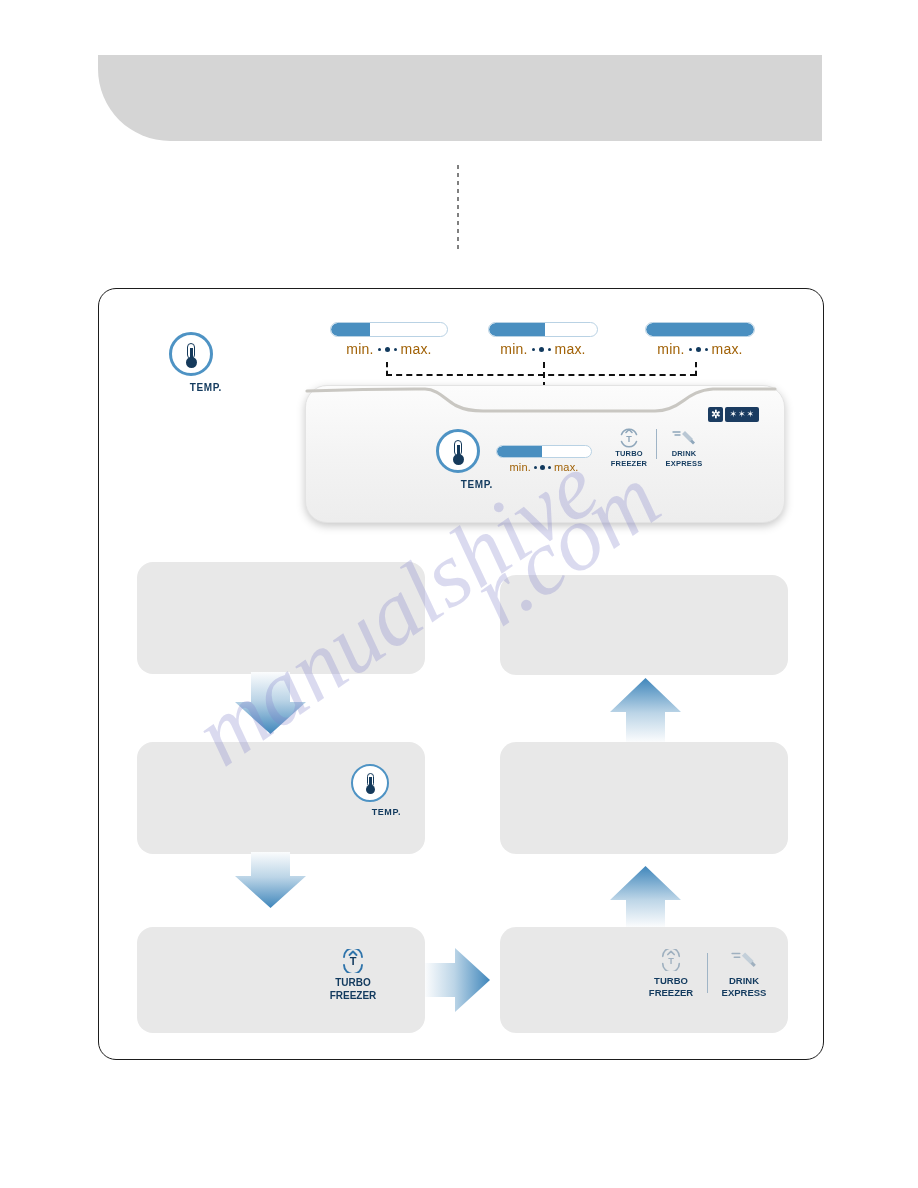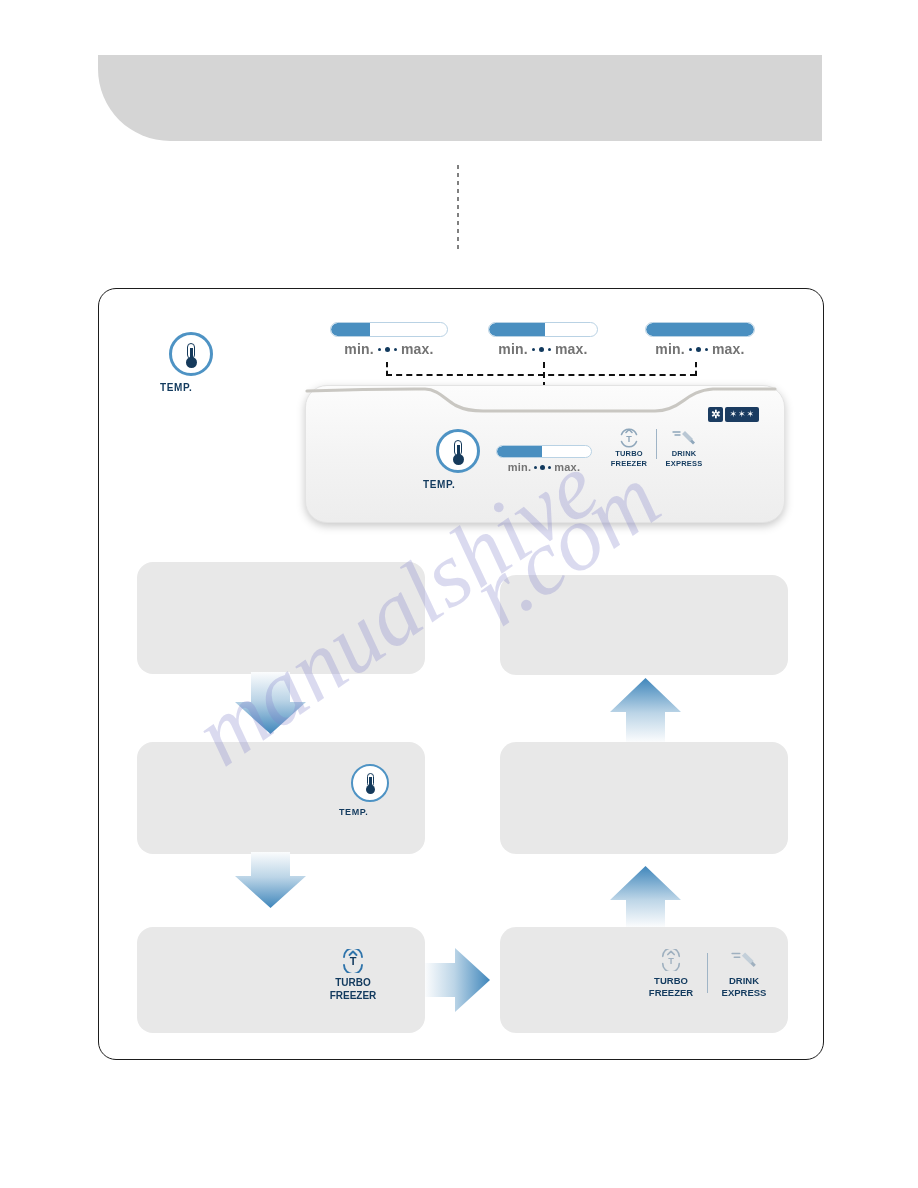--- a/index.html
+++ b/index.html
@@ -29,21 +29,21 @@
 
   
   .main-frame{
     position:absolute; left:98px; top:288px; width:726px; height:772px;
     border:1.6px solid #1d1d1d;
     border-radius:18px;
     background:#fff;
   }
 
   
-  .temp-badge{ position:absolute; text-align:left; }
+  .temp-badge{ position:absolute; text-align:right; }
   .temp-ring{
     width:44px; height:44px; border-radius:50%;
     border:3px solid #4e93c4; margin:0 auto;
     position:relative; background:#fff;
   }
   .temp-ring .bulb{
     position:absolute; left:50%; top:22px; margin-left:-5.5px;
     width:11px; height:11px; border-radius:50%; background:#153a5b;
   }
   .temp-ring .stem-outline{
@@ -69,21 +69,21 @@
   .slider-group{ position:absolute; }
   .slider-track{
     height:15px; border-radius:8px;
     border:1.4px solid #b9d2e4; background:#ffffff;
     overflow:hidden; position:relative;
   }
   .slider-fill{ height:100%; background:#4a8fc0; border-radius:8px 0 0 8px; }
   .slider-fill.full{ border-radius:8px; }
   .slider-scale{
     margin-top:4px; display:flex; align-items:center; justify-content:center;
-    gap:4px; color:#737373; font-weight:bold;
+    gap:4px; color:#a16207; font-weight:normal;
   }
   .slider-scale .dot{ width:3px; height:3px; border-radius:50%; background:#123a5e; display:inline-block;}
   .slider-scale .dot.big{ width:5px; height:5px; }
   .minmax{ font-size:14px; letter-spacing:.2px; }
   .slider-group.small .minmax{ font-size:11px; }
   .slider-group.small .slider-track{ height:13px; }
   .slider-group.small .slider-scale{ gap:3px; margin-top:3px; }
 
   
   .dl{ position:absolute; }

